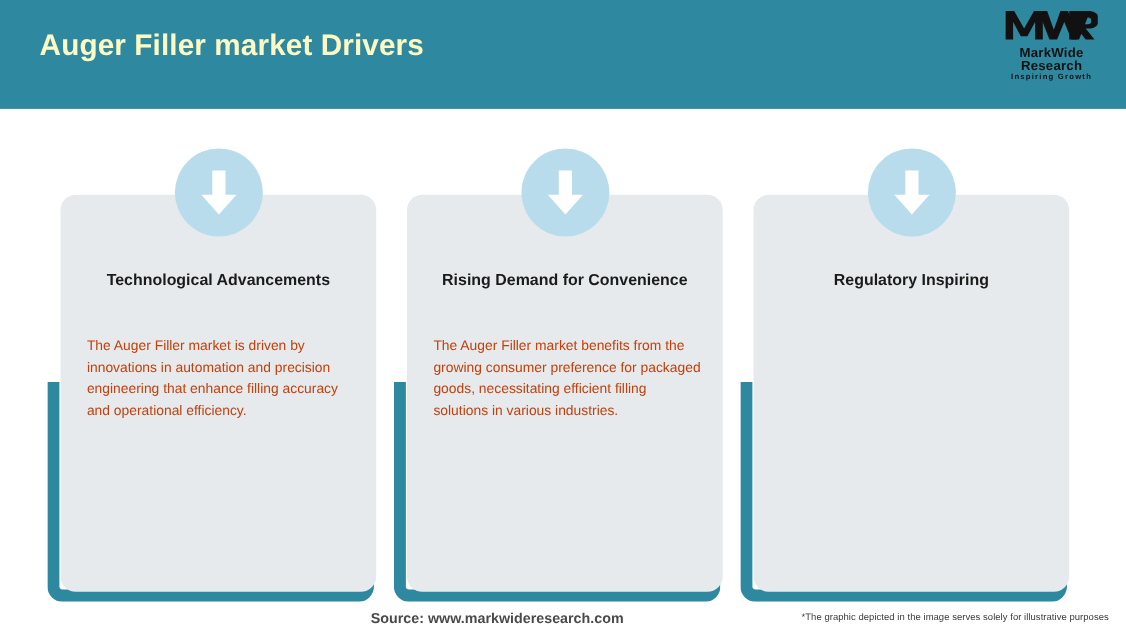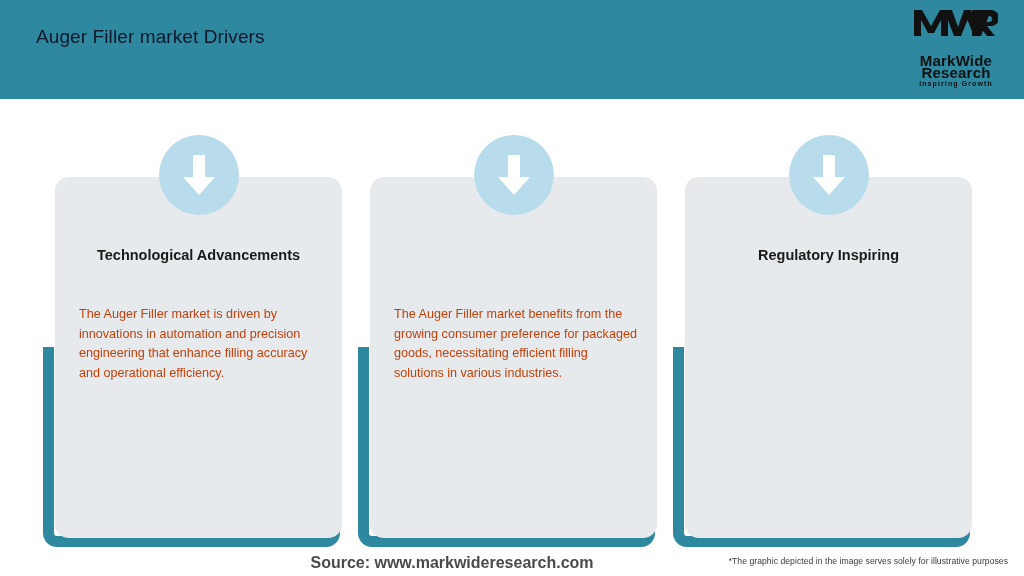--- a/index.html
+++ b/index.html
@@ -21,49 +21,49 @@
     position: absolute;
     left: 0; top: 0;
     width: 1024px;
     height: 99px;
     background: #2e89a0;
   }
   .header-title {
     position: absolute;
     left: 36px;
     top: 26px;
-    font-size: 19px;
-    font-weight: normal;
-    color: #0f172a;
+    font-size: 27px;
+    font-weight: bold;
+    color: #fef9c3;
     letter-spacing: .1px;
   }
 
   
   .logo {
     position: absolute;
     right: 14px;
     top: 8px;
     width: 108px;
     height: 56px;
     text-align: center;
   }
   .logo-mark {
     display: block;
     height: 30px;
     line-height: 30px;
   }
   .logo-mark svg { display: block; margin: 0 auto; }
   .logo-name {
     display: block;
-    font-size: 15px;
+    font-size: 12px;
     font-weight: bold;
     color: #111111;
     letter-spacing: .2px;
     line-height: 12px;
-    margin-top: 17px;
+    margin-top: 4px;
   }
   .logo-tagline {
     display: block;
     font-size: 7px;
     font-weight: bold;
     color: #111111;
     letter-spacing: 1.1px;
     line-height: 9px;
   }
 
@@ -151,21 +151,21 @@
     text-align: left;
   }
 
   
   .footer-source {
     position: absolute;
     left: 0;
     top: 554px;
     width: 904px;
     text-align: center;
-    font-size: 16px;
+    font-size: 13px;
     font-weight: bold;
     color: #4a4a4a;
   }
   .footer-note {
     position: absolute;
     right: 16px;
     top: 556px;
     font-size: 8.6px;
     color: #3a3a3a;
     letter-spacing: .05px;
@@ -210,20 +210,21 @@
   </div>
 
   <div class="card-wrap c1">
     <div class="card-frame"></div>
     <div class="card">
       <div class="card-icon">
         <svg width="36" height="44" viewBox="0 0 36 44" aria-hidden="true">
           <polygon points="12,2 24,2 24,24 34,24 18,42 2,24 12,24" fill="#ffffff"></polygon>
         </svg>
       </div>
+      <div class="card-title">Rising Demand for Convenience</div>
       <div class="card-body">The Auger Filler market benefits from the growing consumer preference for packaged goods, necessitating efficient filling solutions in various industries.</div>
     </div>
   </div>
 
   <div class="card-wrap c2">
     <div class="card-frame"></div>
     <div class="card">
       <div class="card-icon">
         <svg width="36" height="44" viewBox="0 0 36 44" aria-hidden="true">
           <polygon points="12,2 24,2 24,24 34,24 18,42 2,24 12,24" fill="#ffffff"></polygon>

